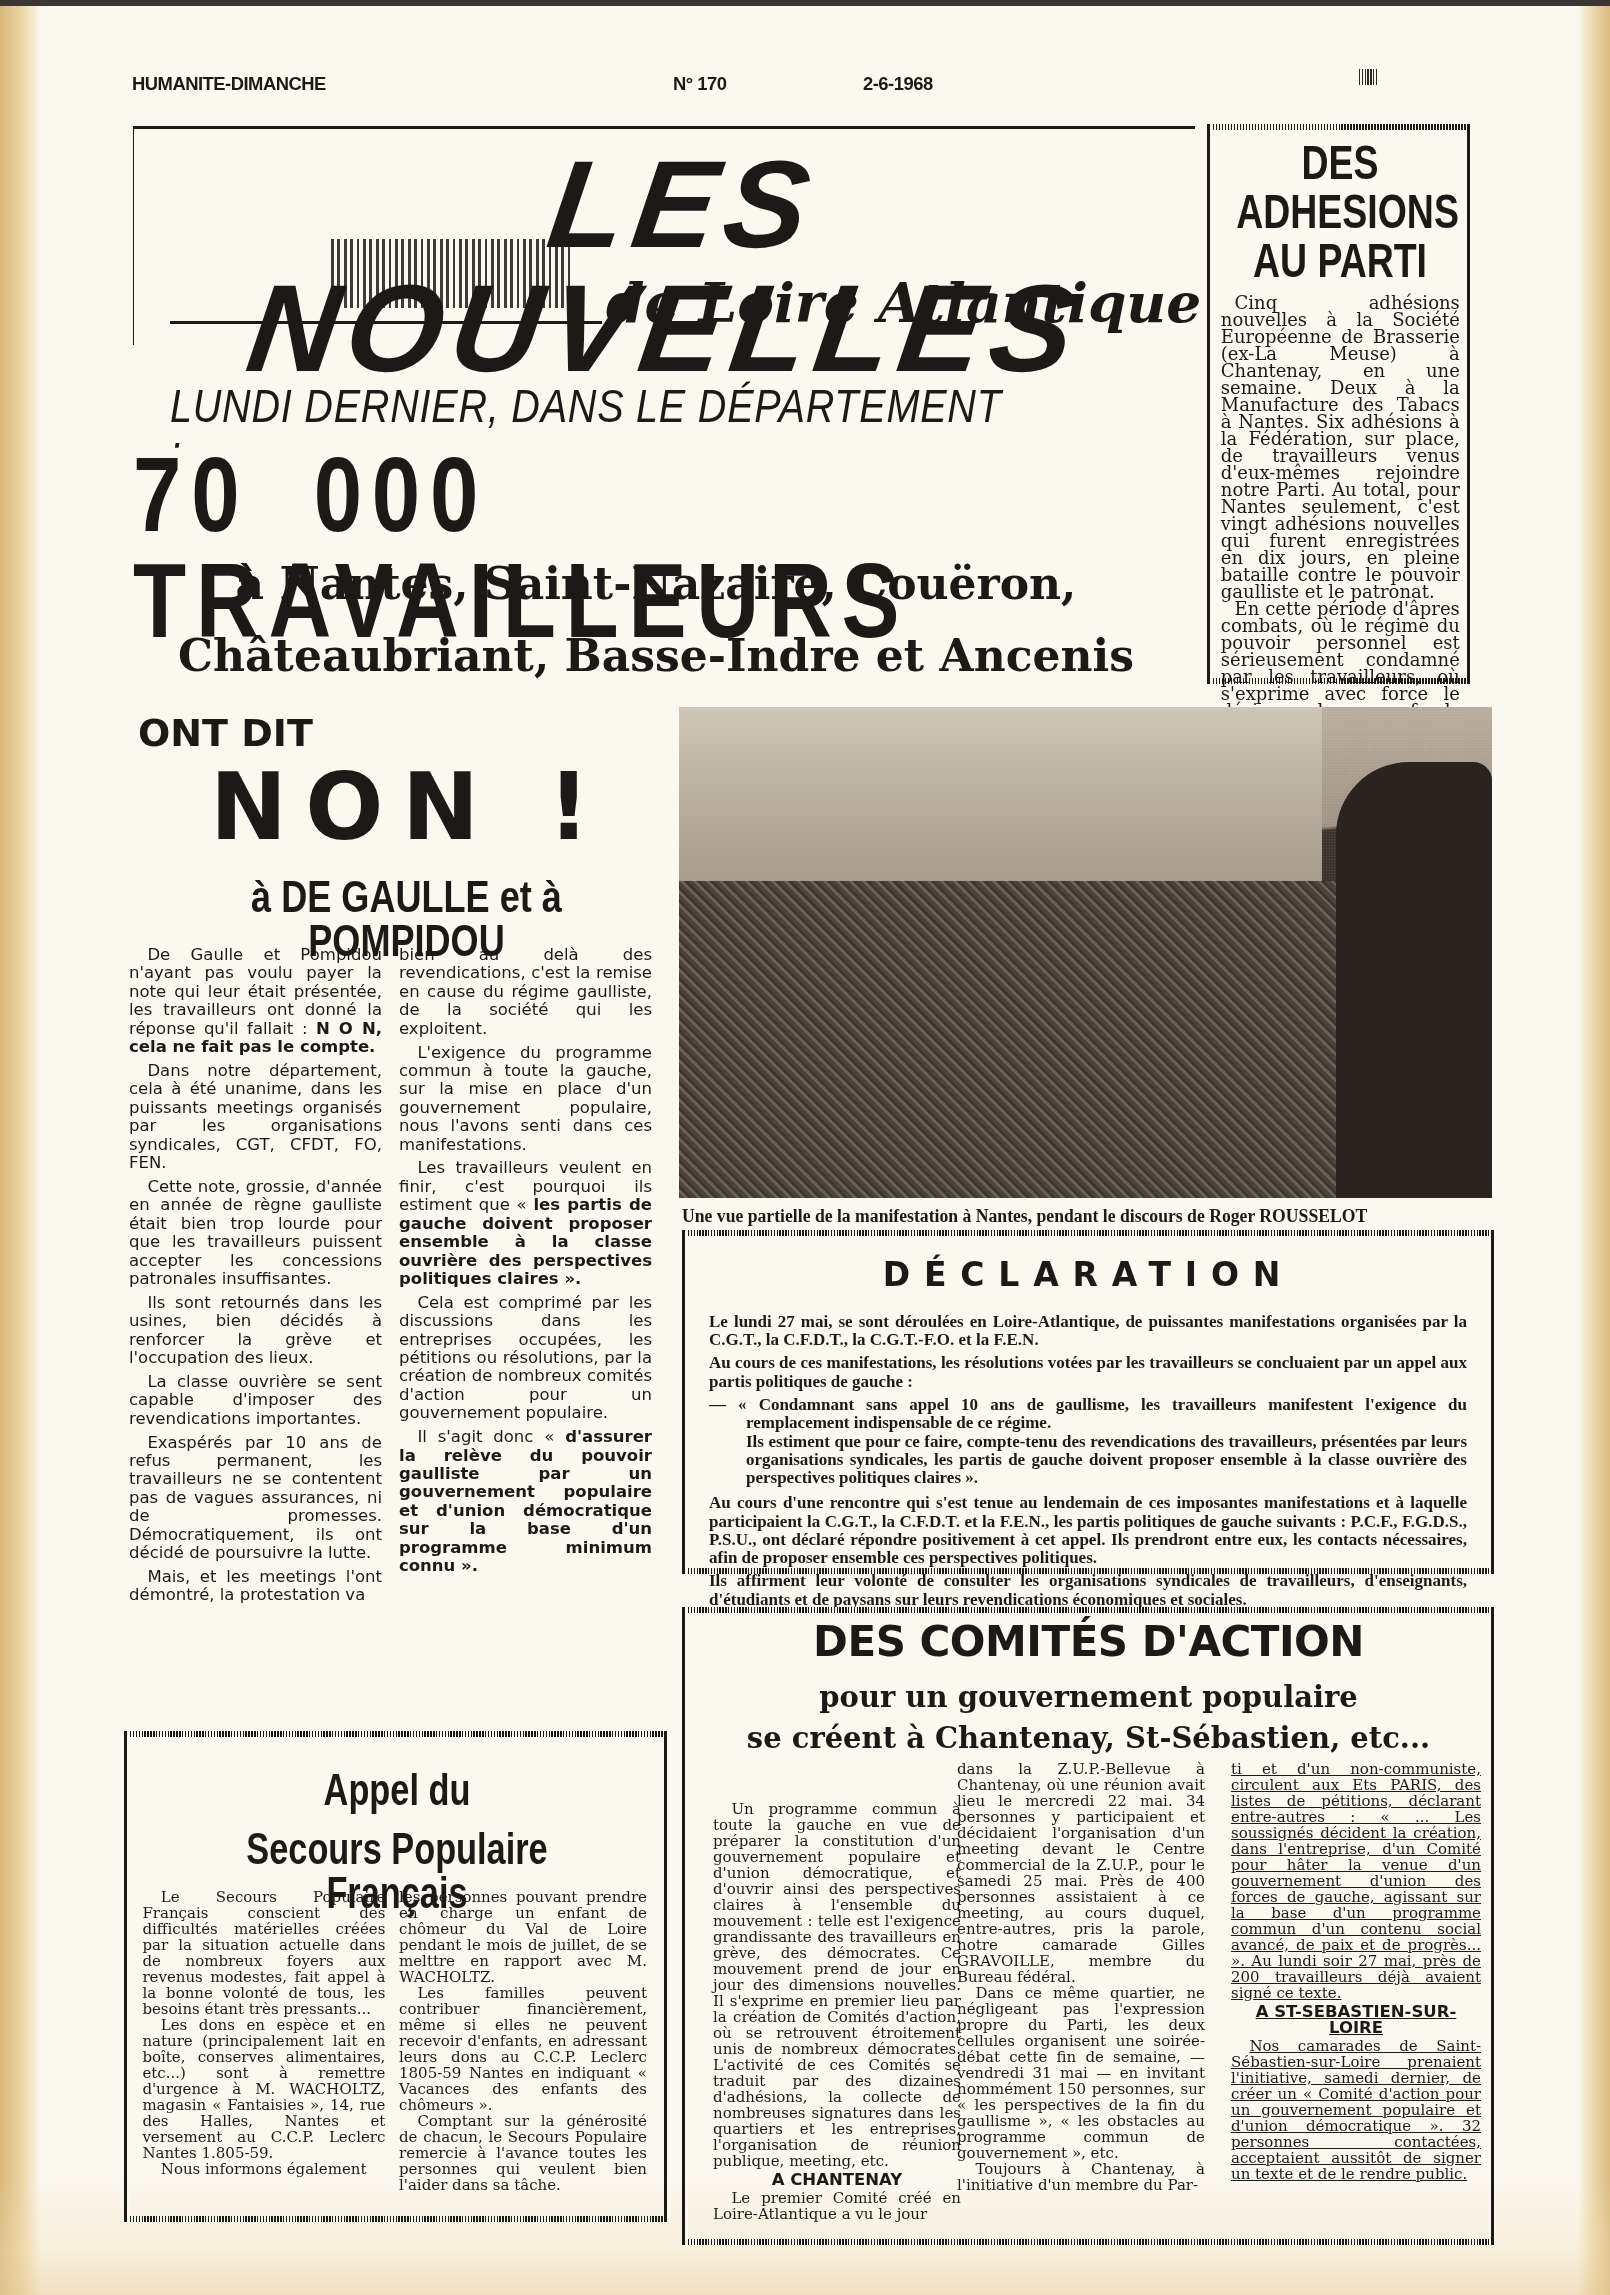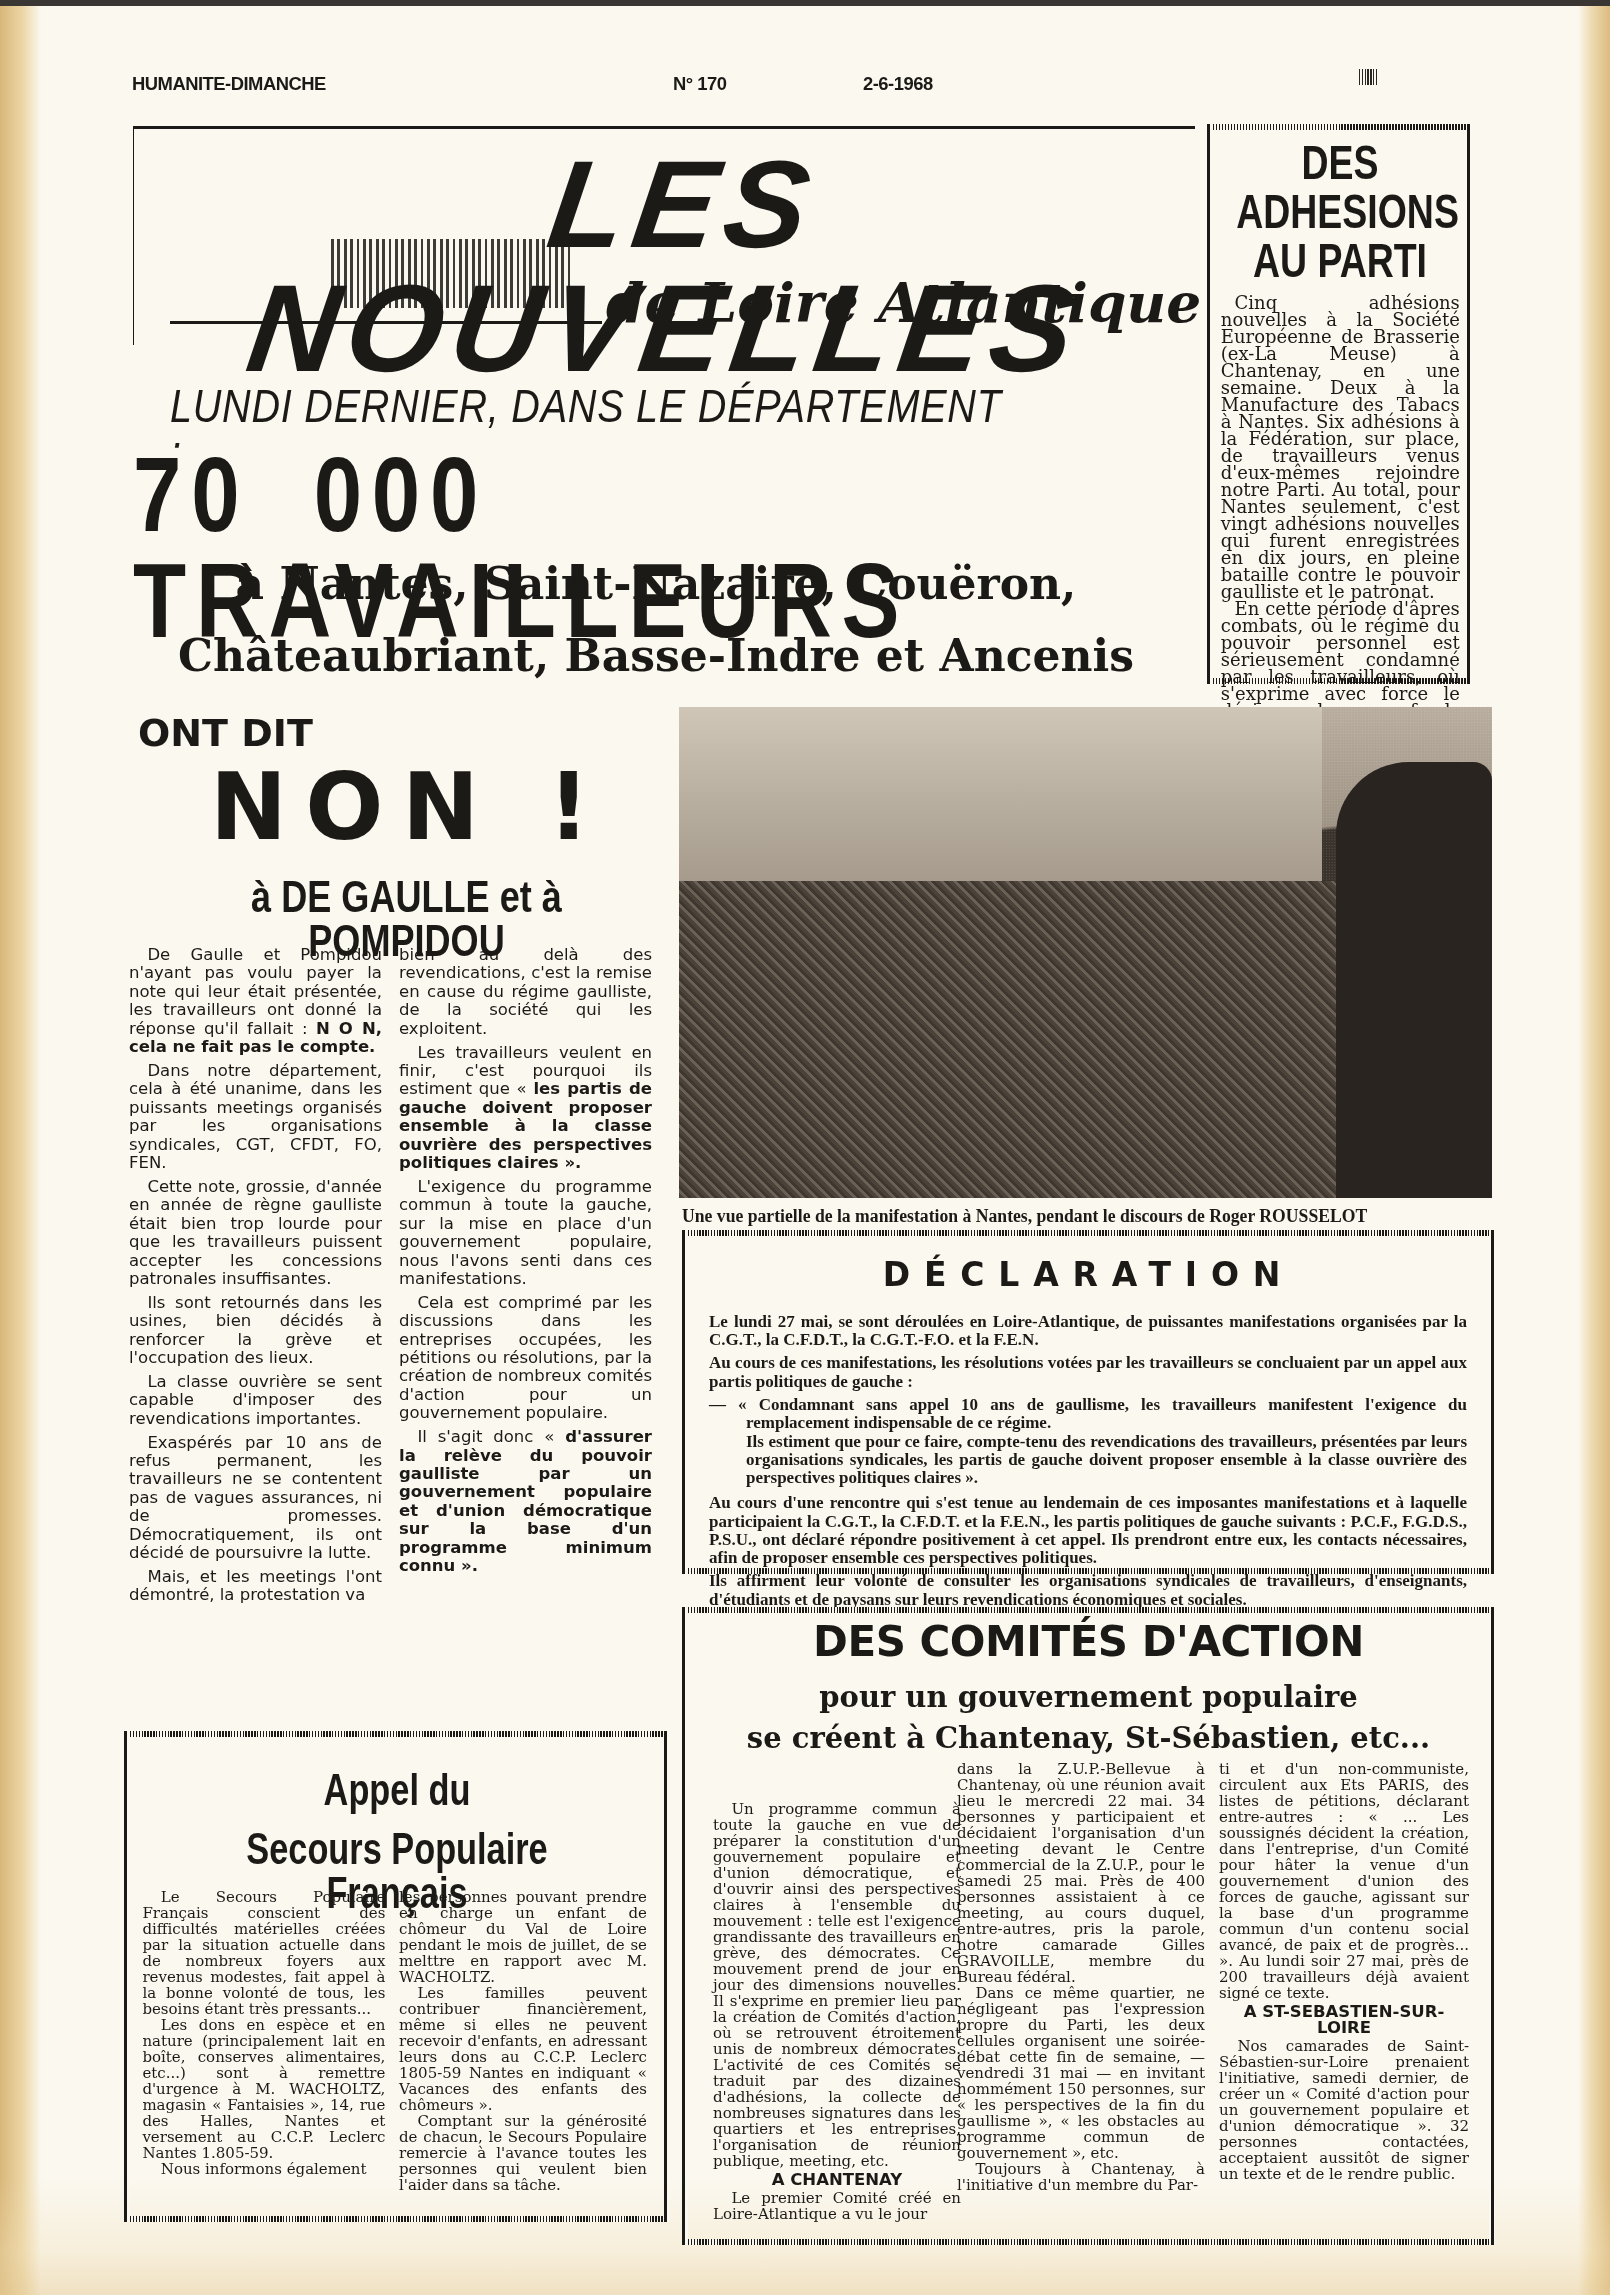--- a/index.html
+++ b/index.html
@@ -188,21 +188,21 @@
     position: absolute; font-family: "DejaVu Serif", serif; font-size: 15px; line-height: 16px;
     text-align: justify; top: 154px;
   }
   .news-col p { margin: 0; text-indent: 18.4px; }
   .news-col .subhead {
     text-indent: 0; text-align: center; font-family: "DejaVu Sans", sans-serif; font-weight: bold;
     font-size: 16.5px; margin: 2.8px 0 1.8px 0;
   }
   .com-c1 { left: 31px; width: 248px; margin-top: 40px; }
   .com-c2 { left: 275px; width: 248px; }
-  .com-c3 { left: 537px; width: 250px; }
+  .com-c3 { left: 549px; width: 250px; text-decoration: underline; }
 
   
   .appel-box { left: 124px; top: 1731px; width: 546px; height: 491px; }
   .appel-title {
     position: absolute; left: 0; width: 100%; text-align: center;
     font-family: "Liberation Sans", sans-serif; font-weight: bold; font-size: 44px; line-height: 1;
     transform: scaleX(0.78);
   }
   .appel-t1 { top: 37px; }
   .appel-t2 { top: 96px; }
@@ -253,22 +253,22 @@
   <p><span>De Gaulle et Pompidou n'ayant pas voulu payer la note qui leur était présentée, les travailleurs ont donné la réponse qu'il fallait : </span><b>N O N, cela ne fait pas le compte.</b></p>
   <p><span>Dans notre département, cela à été unanime, dans les puissants meetings organisés par les organisations syndicales, CGT, CFDT, FO, FEN.</span></p>
   <p><span>Cette note, grossie, d'année en année de règne gaulliste était bien trop lourde pour que les travailleurs puissent accepter les concessions patronales insuffisantes.</span></p>
   <p><span>Ils sont retournés dans les usines, bien décidés à renforcer la grève et l'occupation des lieux.</span></p>
   <p><span>La classe ouvrière se sent capable d'imposer des revendications importantes.</span></p>
   <p><span>Exaspérés par 10 ans de refus permanent, les travailleurs ne se contentent pas de vagues assurances, ni de promesses. Démocratiquement, ils ont décidé de poursuivre la lutte.</span></p>
   <p><span>Mais, et les meetings l'ont démontré, la protestation va</span></p>
 </div>
 <div class="col col-2">
   <p style="text-indent:0"><span>bien au delà des revendications, c'est la remise en cause du régime gaulliste, de la société qui les exploitent.</span></p>
+  <p><span>L'exigence du programme commun à toute la gauche, sur la mise en place d'un gouvernement populaire, nous l'avons senti dans ces manifestations.</span></p>
   <p><span>Les travailleurs veulent en finir, c'est pourquoi ils estiment que « </span><b>les partis de gauche doivent proposer ensemble à la classe ouvrière des perspectives politiques claires ».</b></p>
-  <p><span>L'exigence du programme commun à toute la gauche, sur la mise en place d'un gouvernement populaire, nous l'avons senti dans ces manifestations.</span></p>
   <p><span>Cela est comprimé par les discussions dans les entreprises occupées, les pétitions ou résolutions, par la création de nombreux comités d'action pour un gouvernement populaire.</span></p>
   <p><span>Il s'agit donc « </span><b>d'assurer la relève du pouvoir gaulliste par un gouvernement populaire et d'union démocratique sur la base d'un programme minimum connu ».</b></p>
 </div>
 
 <div class="photo">
   <div class="photo-sky"></div>
   <div class="photo-crowd"></div>
   <div class="photo-speaker"></div>
 </div>
 <div class="photo-caption">Une vue partielle de la manifestation à Nantes, pendant le discours de Roger ROUSSELOT</div>

